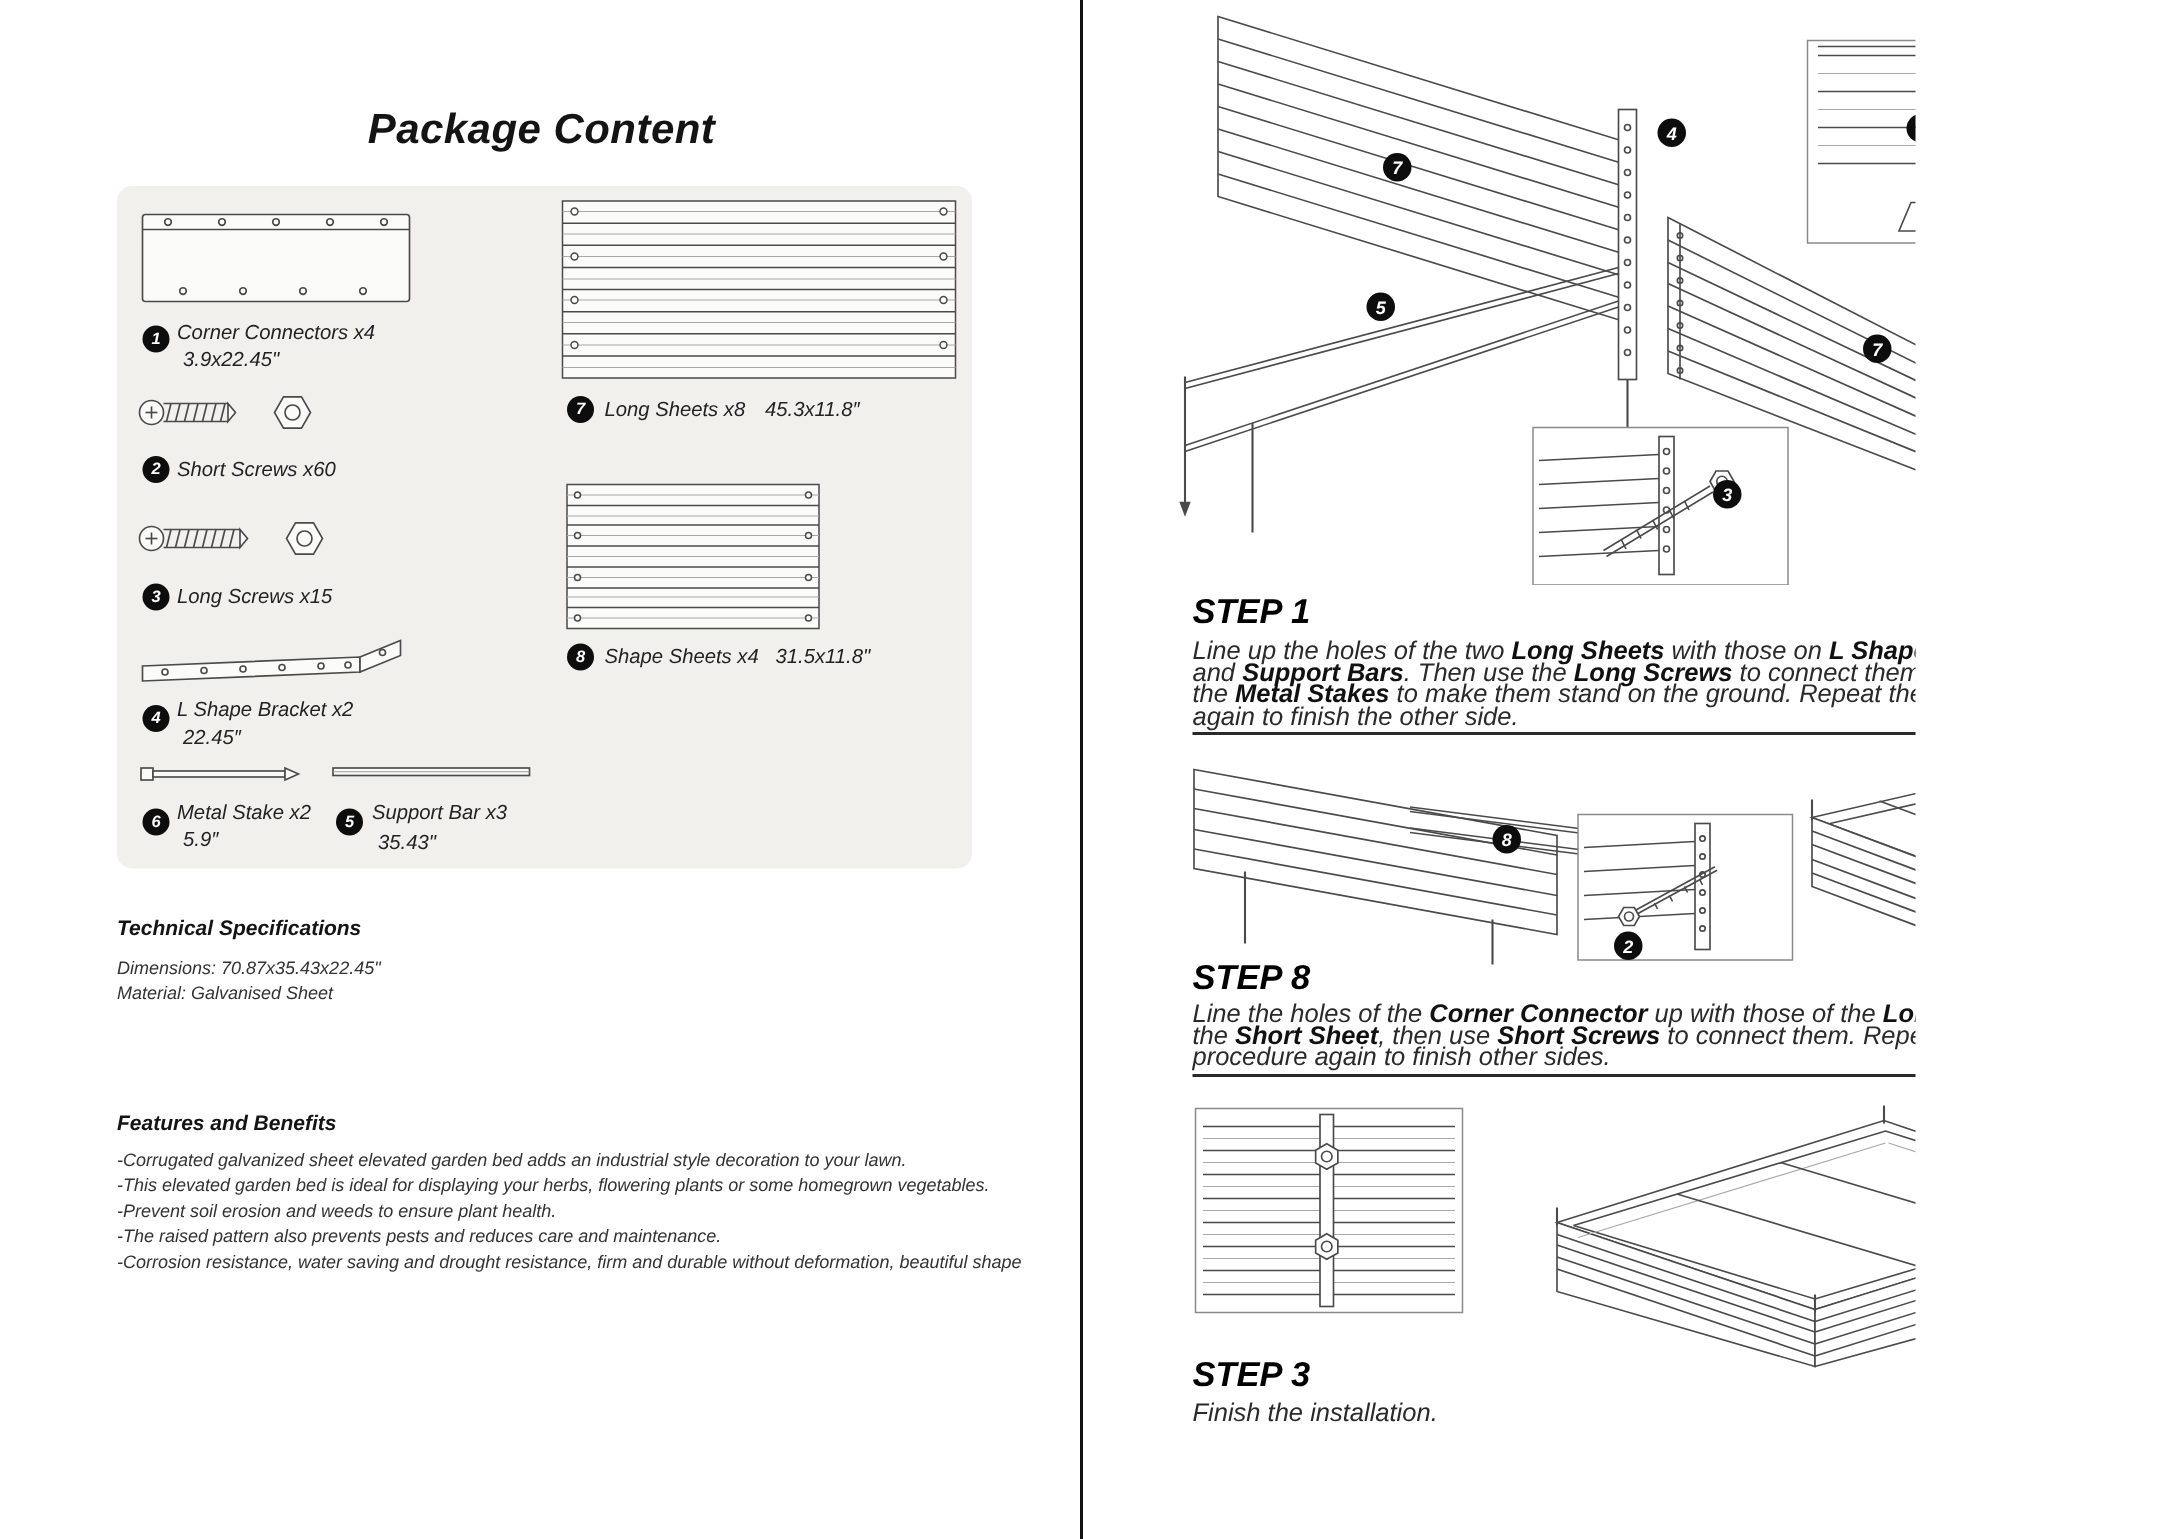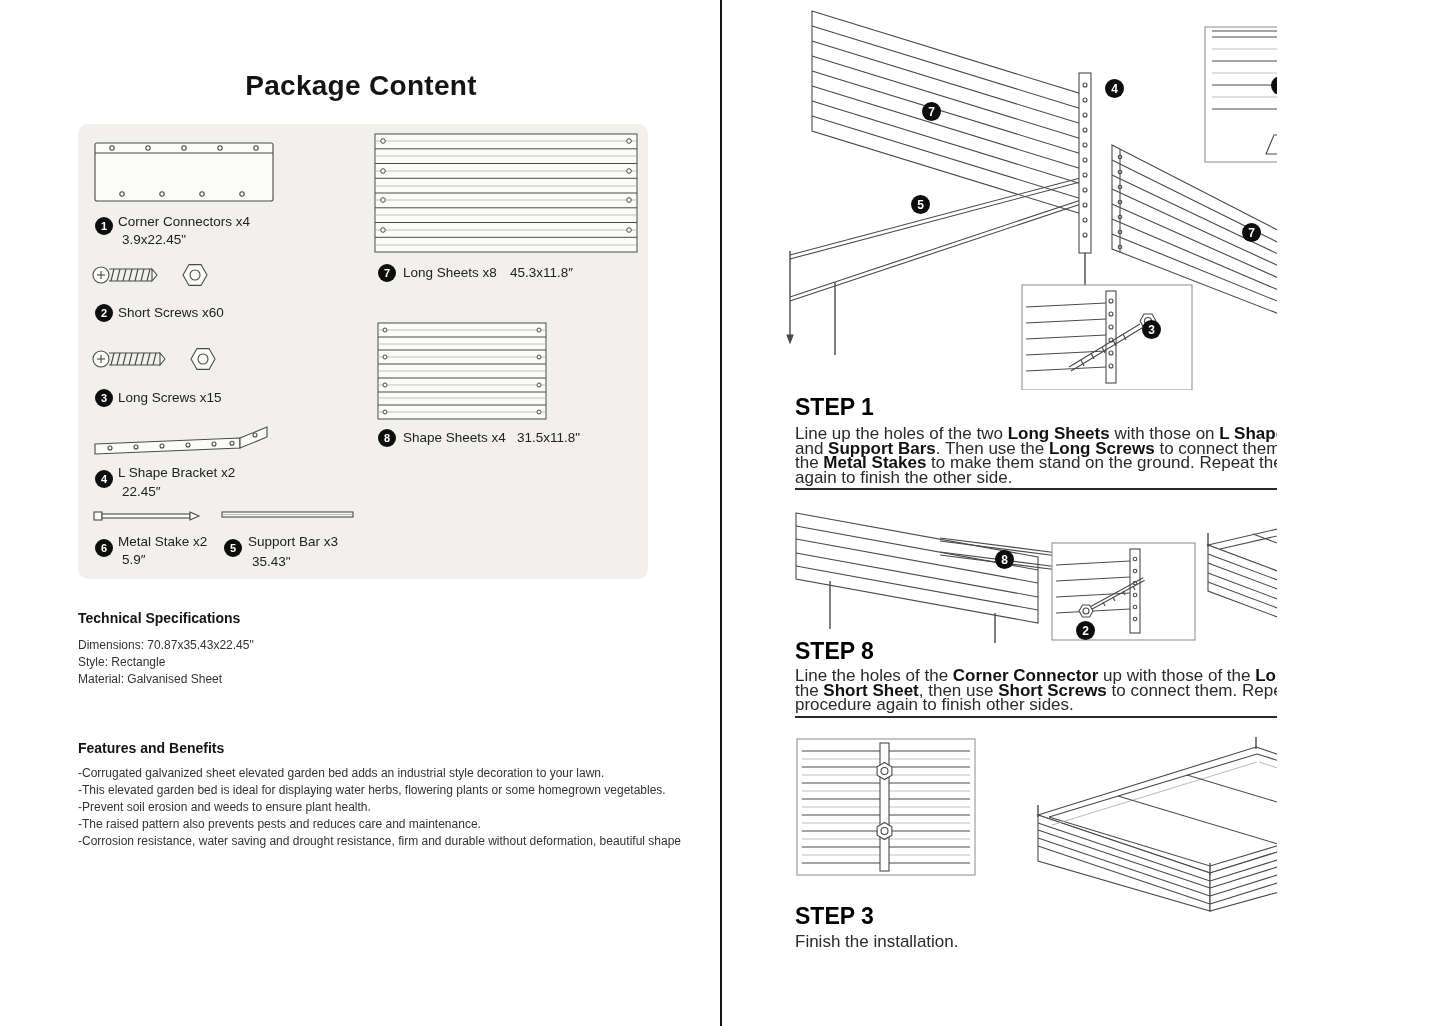--- a/index.html
+++ b/index.html
@@ -1,19 +1,19 @@
 <!DOCTYPE html>
 <html><head>
 <meta charset="utf-8">
 <style>
   * { margin:0; padding:0; box-sizing:border-box; }
   html,body { background:#ffffff; }
   #page {
     position:relative; width:1277px; height:1026px; background:#ffffff;
-    font-family:"Liberation Sans", sans-serif; color:#1c1c1c; overflow:hidden;
+    font-family:"Liberation Sans", sans-serif; color:#1c1c1c; overflow:hidden;font-style:italic;
   }
   .abs { position:absolute; }
   .divider { left:720px; top:0; width:2px; height:1026px; background:#121212; }
   .pkg-title { left:0; top:70px; width:722px; text-align:center; font-size:28px; font-weight:700; color:#141414; letter-spacing:0.3px; }
   .pkg-box { left:78px; top:124px; width:570px; height:455px; background:#f1f0ed; border-radius:10px; }
   .badge, .callout {
     background:#0d0d0d; color:#ffffff; border-radius:50%;
     display:flex; align-items:center; justify-content:center; font-weight:600;
   }
   .badge { width:18px; height:18px; font-size:11px; }
@@ -206,28 +206,27 @@
       </g>
     </svg>
     <div class="abs badge" style="left:300px;top:305px">8</div>
     <div class="abs part-label" style="left:325px;top:306px">Shape Sheets x4</div>
     <div class="abs part-dim" style="left:439px;top:306px">31.5x11.8"</div>
   </div>
 
   <div class="abs sec-h" style="left:78px;top:610px">Technical Specifications</div>
   <div class="abs" style="left:78px;top:637px">
     <div class="spec-row">Dimensions: 70.87x35.43x22.45"</div>
-    <div class="spec-row">Style: Rectangle</div>
     <div class="spec-row">Material: Galvanised Sheet</div>
   </div>
 
   <div class="abs sec-h" style="left:78px;top:740px">Features and Benefits</div>
   <div class="abs" style="left:78px;top:765px">
     <div class="feat-row">-Corrugated galvanized sheet elevated garden bed adds an industrial style decoration to your lawn.</div>
-    <div class="feat-row">-This elevated garden bed is ideal for displaying water herbs, flowering plants or some homegrown vegetables.</div>
+    <div class="feat-row">-This elevated garden bed is ideal for displaying your herbs, flowering plants or some homegrown vegetables.</div>
     <div class="feat-row">-Prevent soil erosion and weeds to ensure plant health.</div>
     <div class="feat-row">-The raised pattern also prevents pests and reduces care and maintenance.</div>
     <div class="feat-row">-Corrosion resistance, water saving and drought resistance, firm and durable without deformation, beautiful shape</div>
   </div>
 
   <div class="abs divider"></div>
 
   <svg class="abs" style="left:740px;top:5px" width="700" height="385" viewBox="0 0 700 385">
     <g stroke="#4a4a4a" stroke-width="1.1" fill="none">
 

